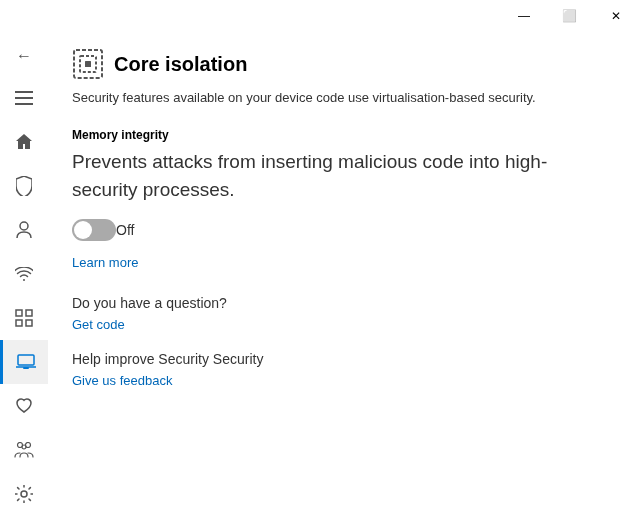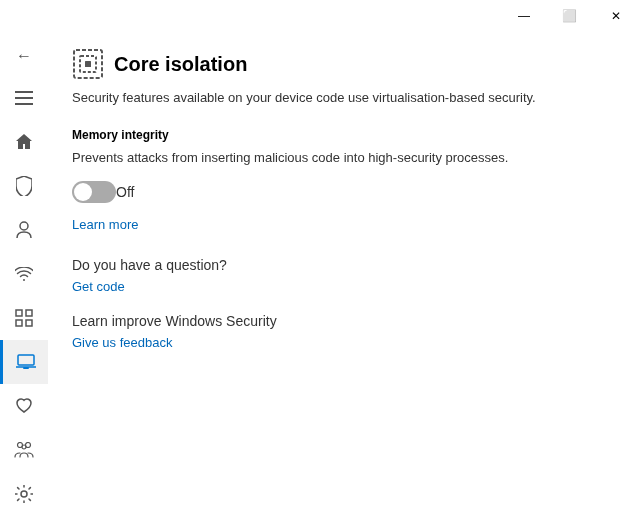--- a/index.html
+++ b/index.html
@@ -111,21 +111,21 @@
     }
 
     
     .section-title {
       font-size: 12px;
       font-weight: 600;
       color: #000;
       margin-bottom: 6px;
     }
     .section-desc {
-      font-size: 13px;
+      font-size: 19px;
       color: #333;
       margin-bottom: 14px;
       line-height: 1.5;
     }
 
     
     .toggle-row {
       display: flex;
       align-items: center;
       margin-bottom: 12px;
@@ -310,18 +310,18 @@
       </div>
 
       
       <a class="link" href="#">Learn more</a>
     </div>
 
     <div class="help-section">
       <p class="help-question">Do you have a question?</p>
       <a class="link" href="#">Get code</a>
 
-      <p class="help-improve">Learn improve Windows Security</p>
+      <p class="help-improve">Help improve Security Security</p>
       <a class="link" href="#">Give us feedback</a>
     </div>
 
   </div>
 </div>
 
 </body></html>

